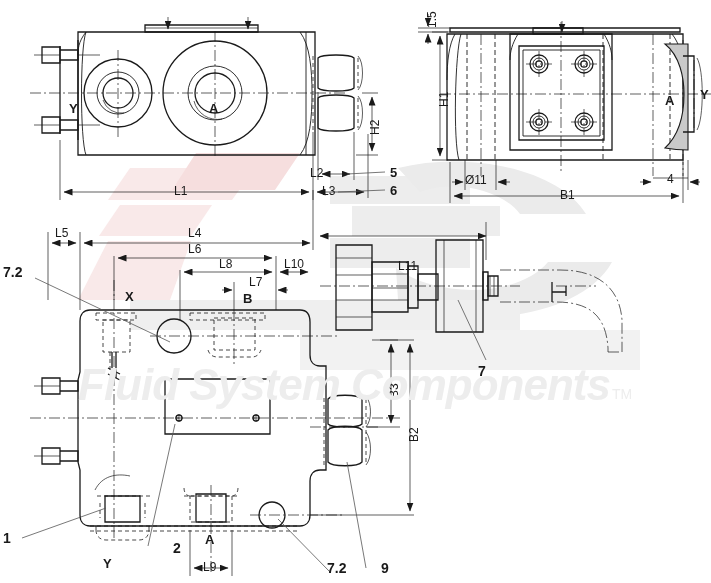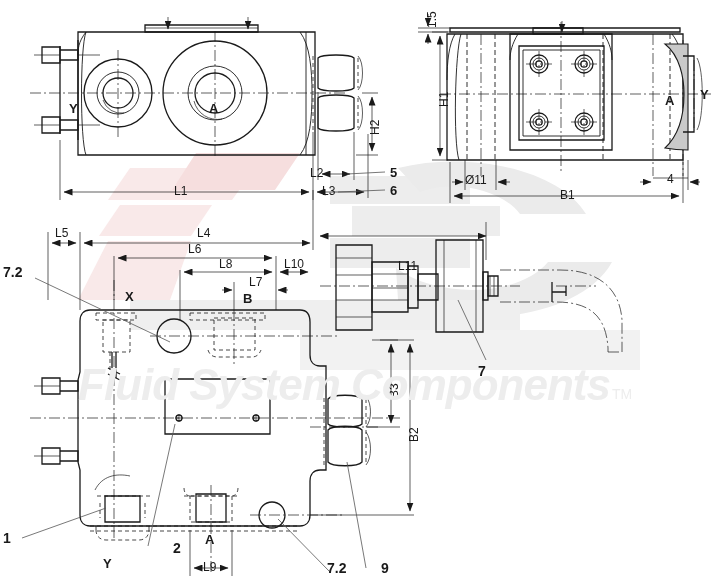--- a/index.html
+++ b/index.html
@@ -399,21 +399,21 @@
 
   <div class="lbl rot" style="left:425px;top:28px;transform:rotate(-90deg);">1.5</div>
   <div class="lbl rot" style="left:437px;top:107px;transform:rotate(-90deg);">H1</div>
   <div class="lbl" style="left:465px;top:173px;">Ø11</div>
   <div class="lbl" style="left:560px;top:188px;">B1</div>
   <div class="lbl" style="left:667px;top:172px;">4</div>
   <div class="lbl b" style="left:665px;top:93px;">A</div>
   <div class="lbl b" style="left:700px;top:87px;">Y</div>
 
   <div class="lbl" style="left:55px;top:226px;text-align:center;">L5</div>
-  <div class="lbl" style="left:188px;top:226px;margin-left:9px;">L4</div>
+  <div class="lbl" style="left:188px;top:226px;">L4</div>
   <div class="lbl" style="left:188px;top:242px;">L6</div>
   <div class="lbl" style="left:219px;top:257px;">L8</div>
   <div class="lbl" style="left:284px;top:257px;text-align:center;">L10</div>
   <div class="lbl" style="left:249px;top:275px;">L7</div>
   <div class="lbl" style="left:398px;top:222px;margin-top:37px;">L11</div>
   <div class="lbl b" style="left:125px;top:289px;">X</div>
   <div class="lbl b" style="left:243px;top:291px;">B</div>
   <div class="lbl b" style="left:103px;top:556px;">Y</div>
   <div class="lbl b" style="left:205px;top:532px;">A</div>
   <div class="lbl" style="left:203px;top:560px;">L9</div>

